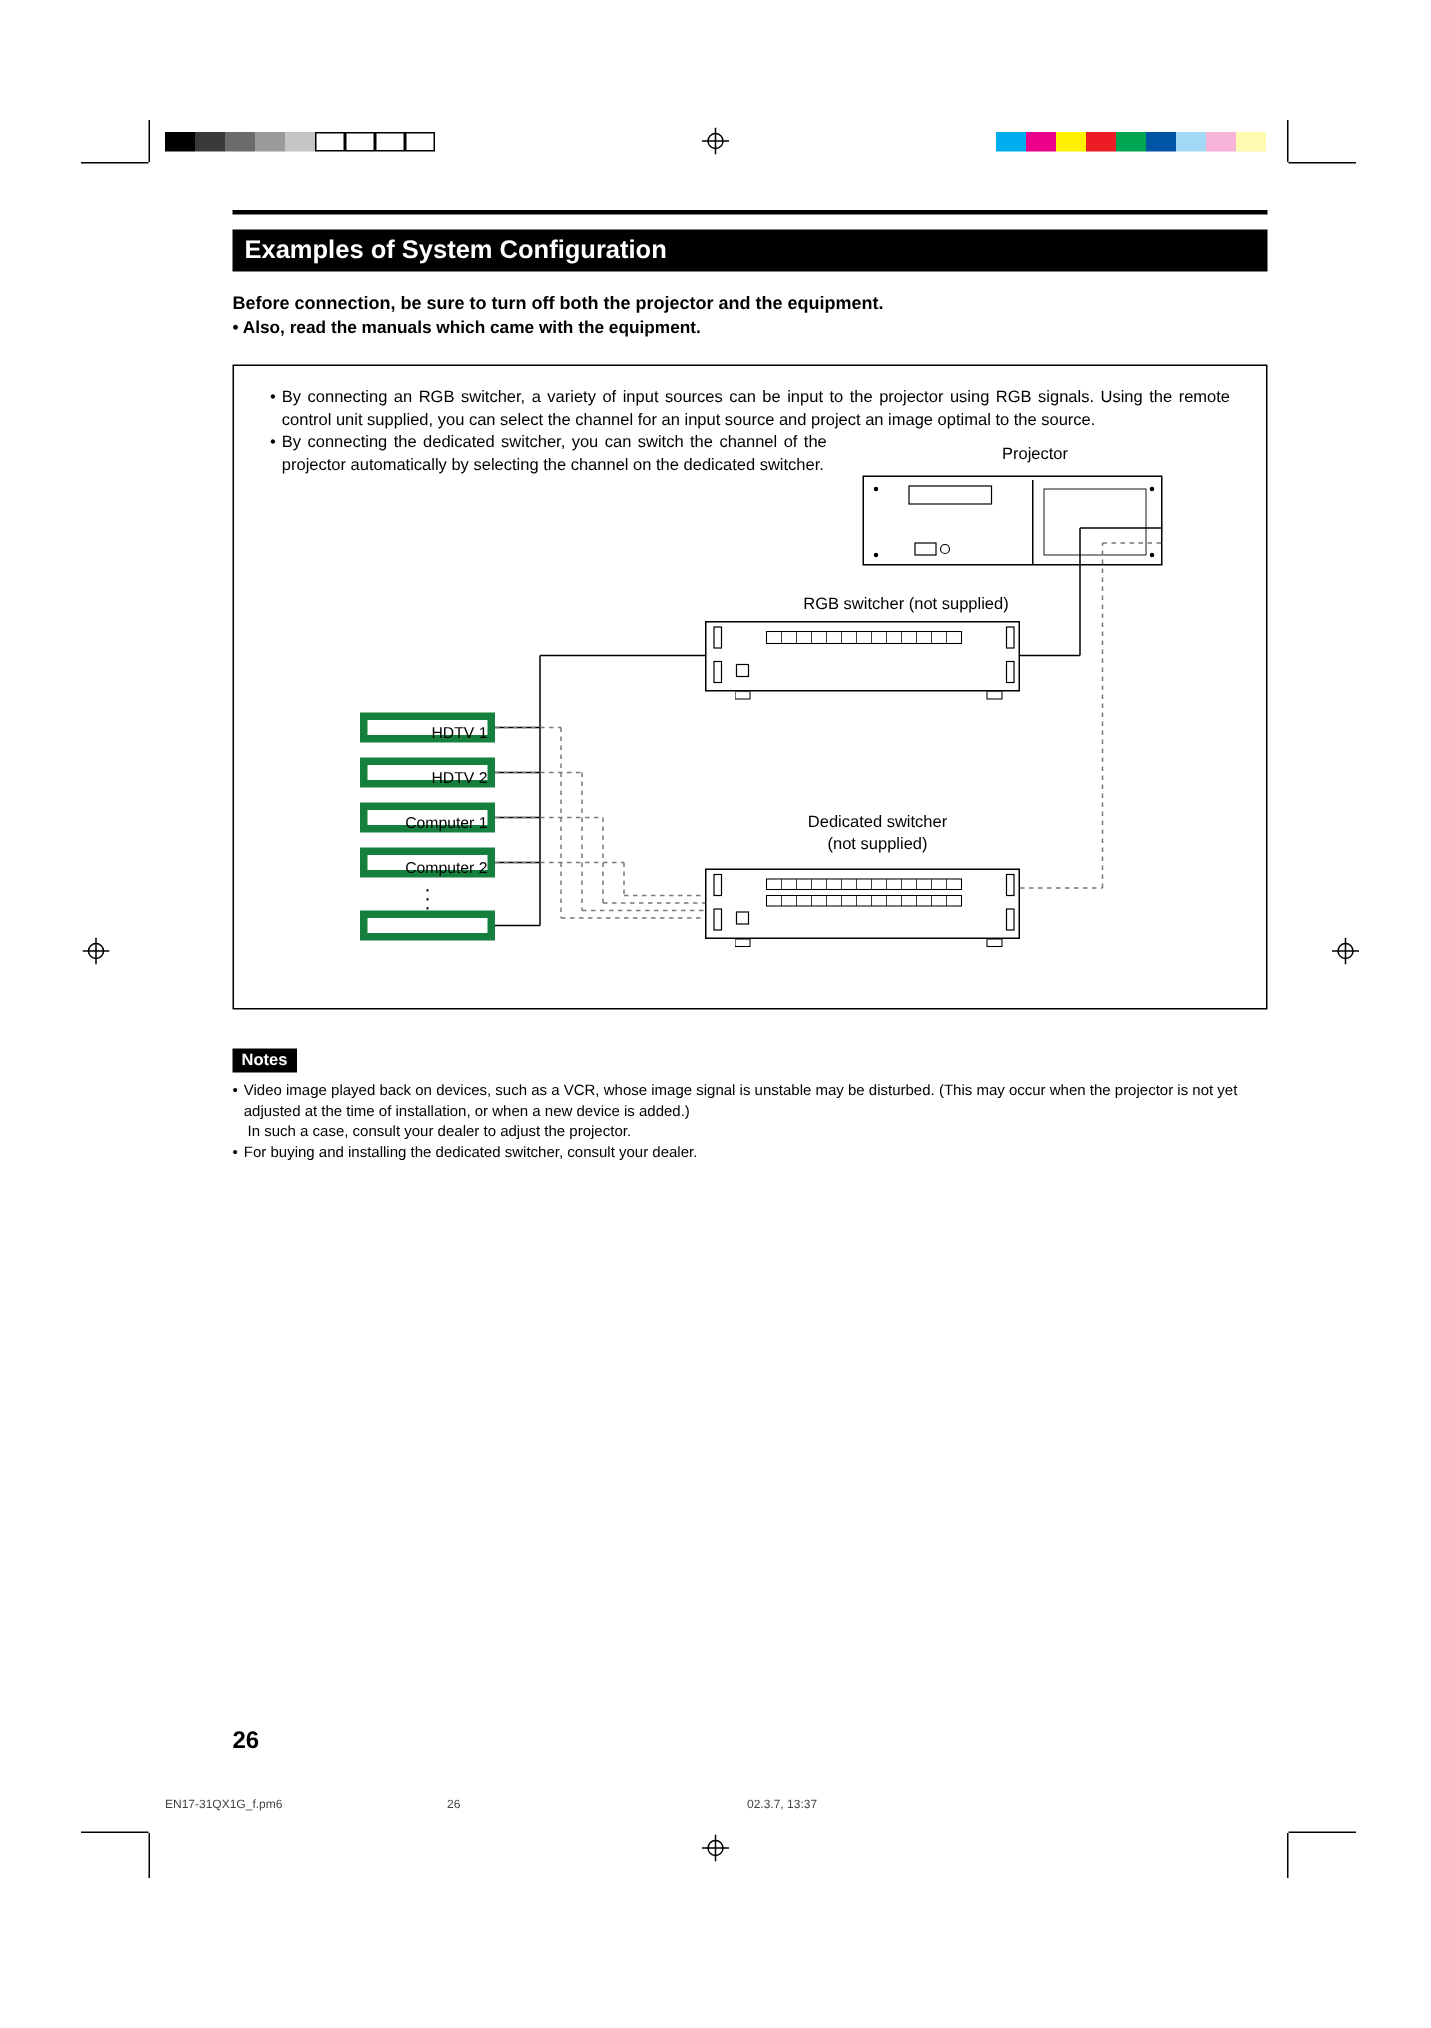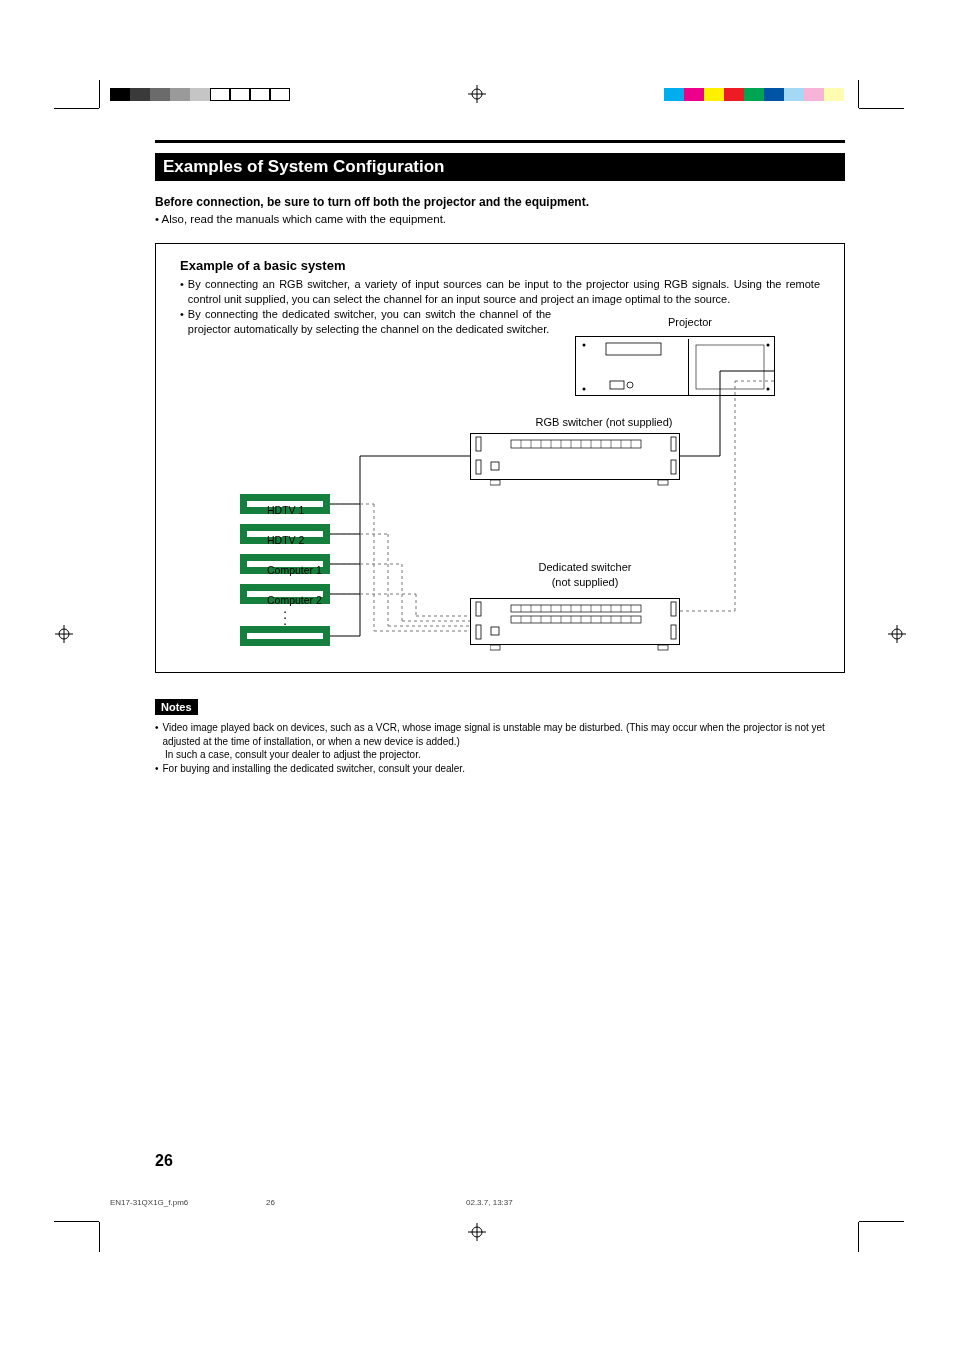--- a/index.html
+++ b/index.html
@@ -29,42 +29,42 @@
   .crop-h-bl { position:absolute; bottom:130px; left:54px; width:45px; height:1px; background:#000;}
   .crop-v-bl { position:absolute; bottom:100px; left:99px; width:1px; height:30px; background:#000;}
   .crop-h-br { position:absolute; bottom:130px; right:50px; width:45px; height:1px; background:#000;}
   .crop-v-br { position:absolute; bottom:100px; right:95px; width:1px; height:30px; background:#000;}
 
   .page { position: absolute; left: 155px; top: 140px; width: 690px; }
   .section-title { font-size: 15px; font-weight: bold; margin-bottom: 4px; }
   .thick-rule { height: 3px; background: #000; margin-bottom: 10px; }
   .subsection-bar { background: #000; color: #fff; font-size: 17px; font-weight: bold; padding: 4px 8px; margin-bottom: 14px; }
   .intro-bold { font-size: 12px; font-weight: bold; margin-bottom: 4px; }
-  .intro-line { font-size: 11.5px; margin-bottom: 18px; }
+  .intro-line { font-size: 11.5px; margin-bottom: 18px; font-weight: bold; }
   .example-box { border: 1px solid #000; padding: 14px 24px 24px 24px; position: relative; height: 430px; }
   .ex-title { font-size: 13px; font-weight: bold; margin-bottom: 4px; }
   .ex-bullet { font-size: 11px; line-height: 1.35; text-align: justify; display:flex; gap:4px;}
   .ex-bullet .dot { flex:0 0 auto;}
   .ex-bullet-half { width: 58%; }
 
   .diagram { position: relative; width: 100%; height: 340px; }
   .lbl { position: absolute; font-size: 11px; text-align: center; }
-  .source-box { position: absolute; border: 7px solid #15803d; width: 90px; height: 20px; font-size: 10.5px; text-align: left; line-height: 18px; background:#fff;padding-left:20px; }
+  .source-box { position: absolute; border: 5px solid #15803d; width: 90px; height: 20px; font-size: 10.5px; text-align: right; line-height: 18px; background:#fff; }
   .device-rect { position: absolute; border: 1px solid #000; background: #fff; }
   .vdots { position:absolute; font-size:14px; letter-spacing:0; line-height:6px; text-align:center;}
 
   .notes-section { margin-top: 24px; }
   .notes-badge { display: inline-block; background: #000; color: #fff; font-size: 11px; font-weight: bold; padding: 2px 6px; margin-bottom: 6px; }
   .note-line { font-size: 10px; line-height: 1.35; display:flex; gap:4px;}
   .note-line .dot{flex:0 0 auto;}
   .note-sub { font-size:10px; line-height:1.35; margin-left:10px;}
 
   .page-num { position: absolute; left: 155px; bottom: 182px; font-size: 16px; font-weight: bold; }
   .footer-info { position: absolute; bottom: 145px; left: 110px; width: 740px; font-size: 8px; color:#444; display:flex; }
-  .footer-info span:nth-child(1){ width:156px;}
+  .footer-info span:nth-child(1){ width:188px;}
   .footer-info span:nth-child(2){ width:200px;}
   .footer-info span:nth-child(3){ flex:1;}
 </style>
 </head>
 <body>
 
 <div class="crop-h-tl"></div>
 <div class="crop-v-tl"></div>
 <div class="crop-h-tr"></div>
 <div class="crop-v-tr"></div>
@@ -127,21 +127,20 @@
     </div>
 </div>
 
 <div class="page">
   <div class="thick-rule"></div>
   <div class="subsection-bar">Examples of System Configuration</div>
   <div class="intro-bold">Before connection, be sure to turn off both the projector and the equipment.</div>
   <div class="intro-line">• Also, read the manuals which came with the equipment.</div>
 
   <div class="example-box">
-    <div class="ex-title">Example of a basic system</div>
     <div class="ex-bullet">
         <span class="dot">•</span>
         <span>By connecting an RGB switcher, a variety of input sources can be input to the projector using RGB signals. Using the remote control unit supplied, you can select the channel for an input source and project an image optimal to the source.</span>
       </div>
     <div class="ex-bullet ex-bullet-half">
         <span class="dot">•</span>
         <span>By connecting the dedicated switcher, you can switch the channel of the projector automatically by selecting the channel on the dedicated switcher.</span>
       </div>
 
     <div class="diagram">

